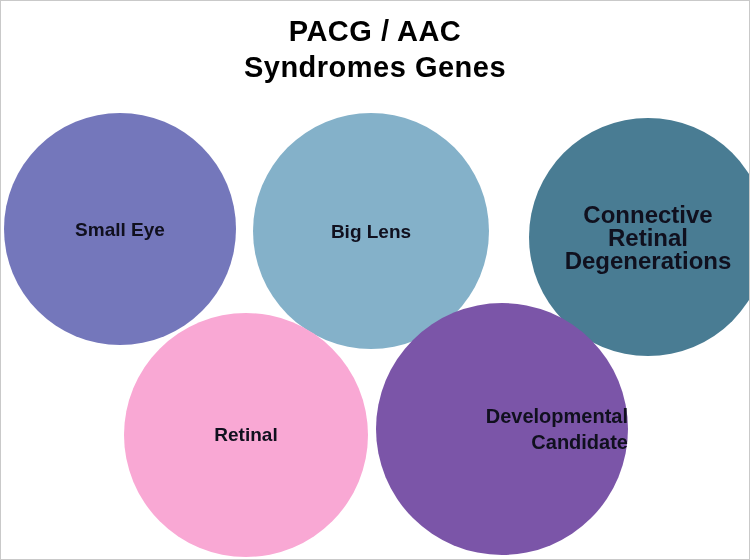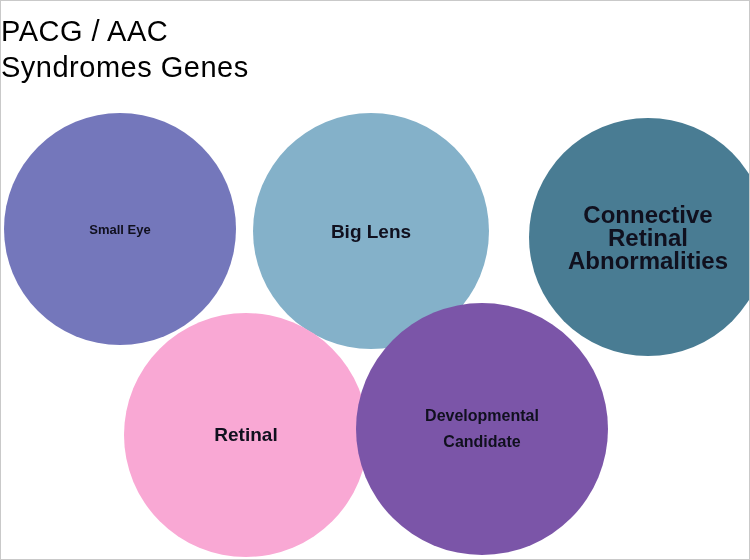--- a/index.html
+++ b/index.html
@@ -15,22 +15,22 @@
     border: 1px solid #c9c9c9;
     background: #ffffff;
     overflow: hidden;
     font-family: "Liberation Sans", sans-serif;
   }
   .title {
     position: absolute;
     top: 12px;
     left: 0;
     width: 100%;
-    text-align: left;
-    font-weight: normal;
+    text-align: center;
+    font-weight: bold;
     font-size: 29px;
     line-height: 36px;
     color: #000000;
     letter-spacing: 0.5px;
   }
   .circle {
     position: absolute;
     border-radius: 50%;
     display: flex;
     flex-direction: column;
@@ -38,21 +38,21 @@
     justify-content: center;
     text-align: center;
     font-weight: bold;
     color: #10101e;
   }
   .circle span { display: block; }
 
   .circle-small-eye {
     left: 3px;  top: 112px;
     width: 232px; height: 232px;
-    font-size: 13px; line-height: 23px;
+    font-size: 19px; line-height: 23px;
     z-index: 1;
   }
   .circle-big-lens {
     left: 252px; top: 112px;
     width: 236px; height: 236px;
     font-size: 19px; line-height: 23px;
     z-index: 1;
   }
   .circle-connective {
     left: 528px; top: 117px;
@@ -60,24 +60,25 @@
     font-size: 24px; line-height: 23px;
     z-index: 1;
   }
   .circle-retinal {
     left: 123px; top: 312px;
     width: 244px; height: 244px;
     font-size: 19px; line-height: 24px;
     z-index: 2;
   }
   .circle-developmental {
-    left: 355px; top: 302px;
+    left: 375px; top: 302px;
     width: 252px; height: 252px;
-    font-size: 16px; line-height: 26px;
+    font-size: 20px; line-height: 26px;
     z-index: 2;
+    align-items: flex-end;
   }
 </style>
 </head>
 <body>
 
 <div class="canvas">
 
   <div class="title">
     <div>PACG / AAC</div>
     <div>Syndromes Genes</div>
@@ -87,21 +88,21 @@
     <span>Small Eye</span>
   </div>
 
   <div class="circle circle-big-lens" style="background: rgb(132, 177, 201); justify-content: center;">
     <span>Big Lens</span>
   </div>
 
   <div class="circle circle-connective" style="background: rgb(73, 124, 147);">
     <span>Connective</span>
     <span>Retinal</span>
-    <span>Abnormalities</span>
+    <span>Degenerations</span>
   </div>
 
   <div class="circle circle-retinal" style="background: #f9a8d4;">
     <span>Retinal</span>
   </div>
 
   <div class="circle circle-developmental" style="background: rgb(123, 85, 168);">
     <span>Developmental</span>
     <span>Candidate</span>
   </div>

